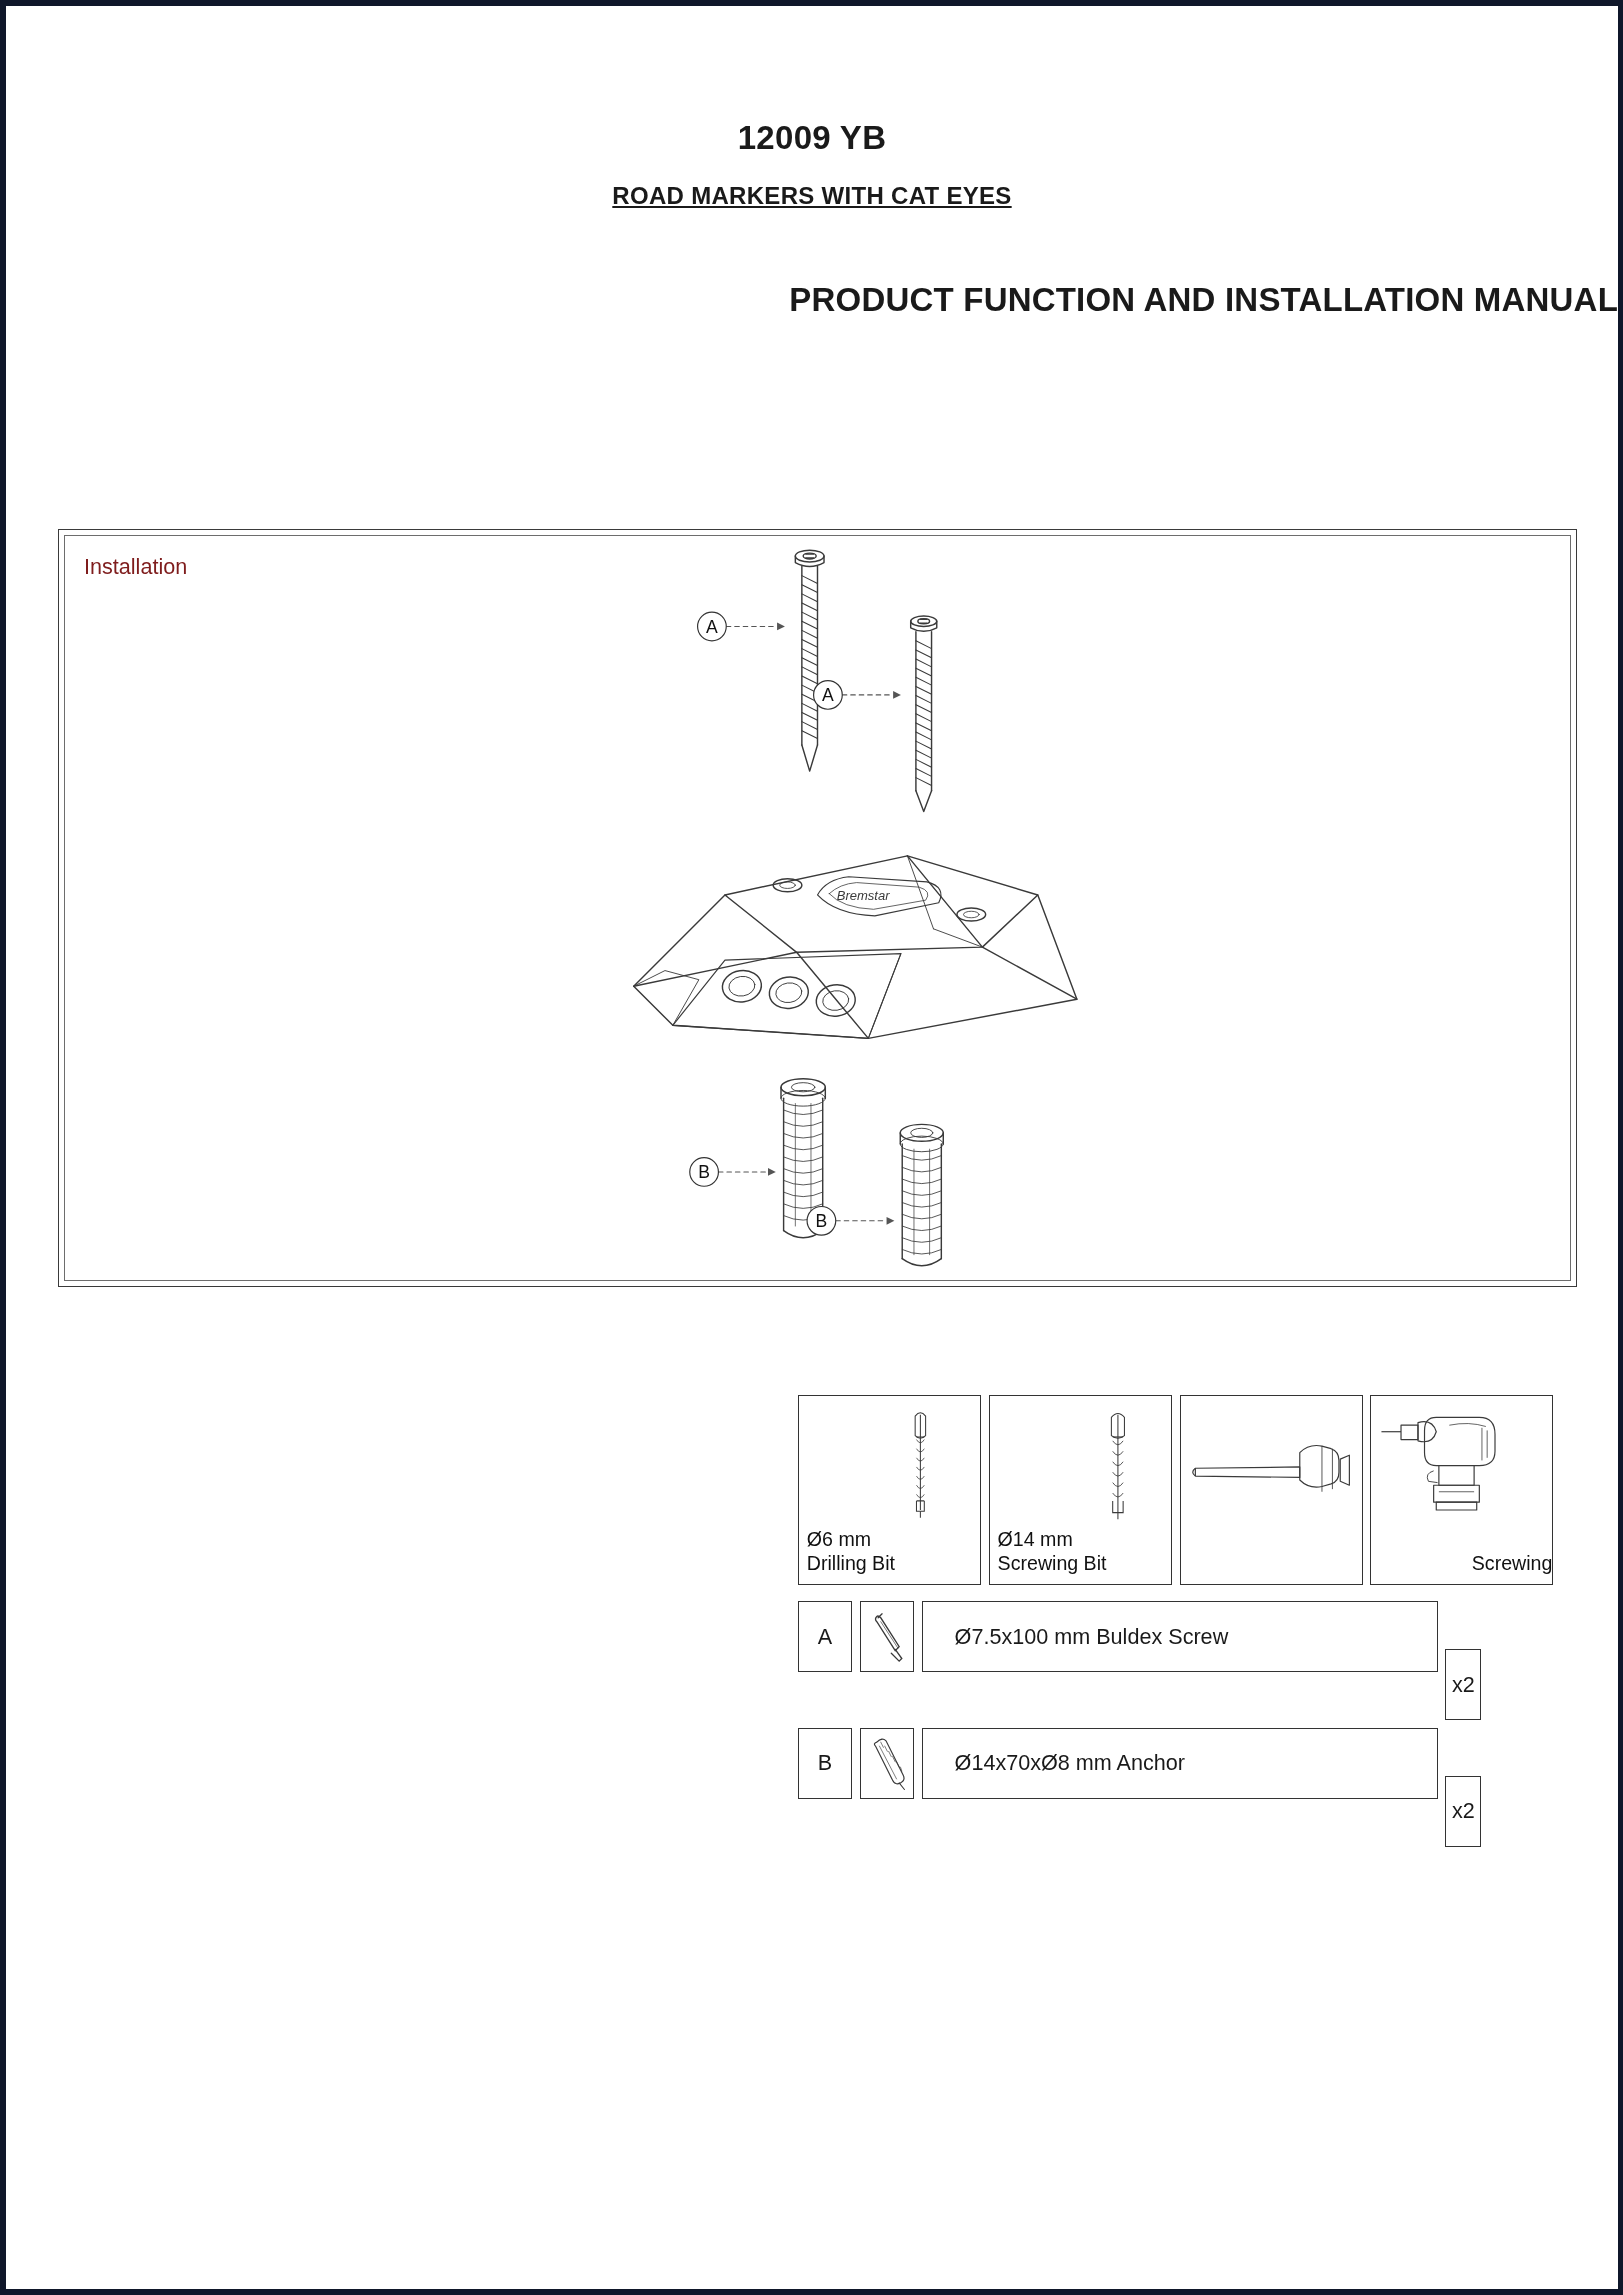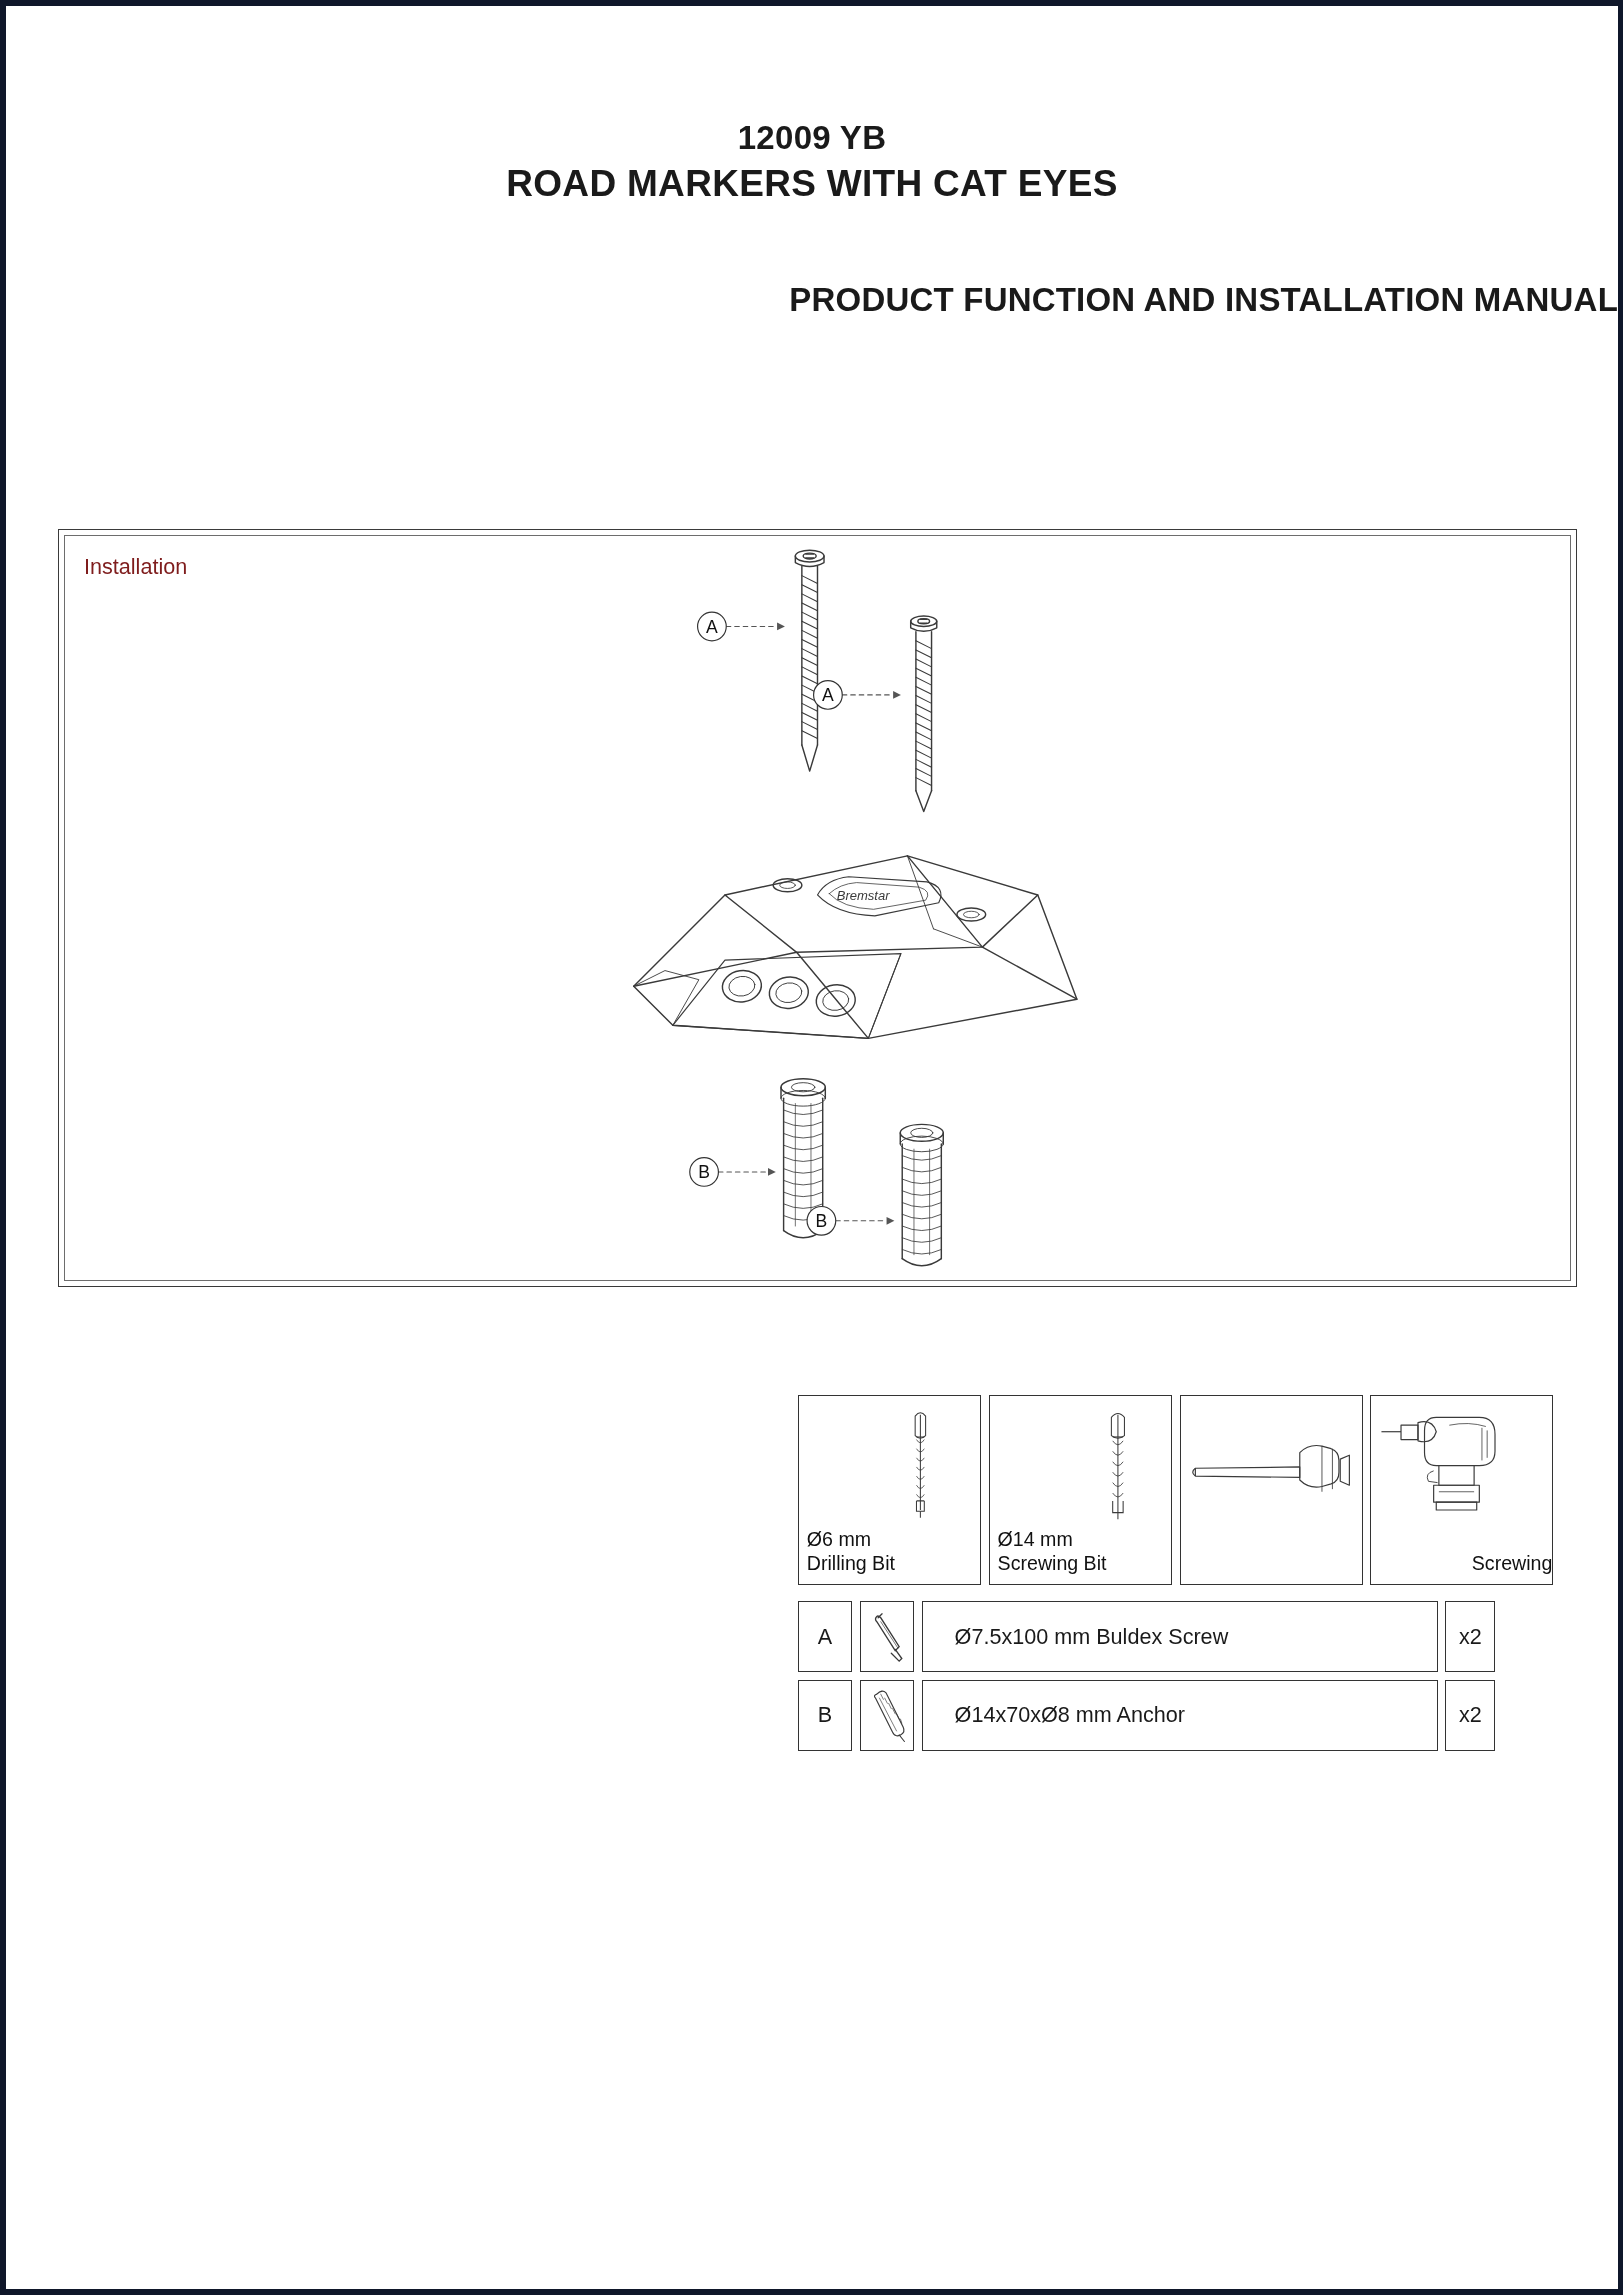--- a/index.html
+++ b/index.html
@@ -29,25 +29,26 @@
     width: 100%;
     text-align: center;
   }
   .title-main {
     font-size: 33px;
     font-weight: bold;
     letter-spacing: 0.3px;
     line-height: 1.25;
   }
   .title-sub {
-    font-size: 37px;
+    font-size: 24px;
     font-weight: bold;
     letter-spacing: 0.3px;
     line-height: 1.25;
-    margin-top: 3px;
+    margin-top: 23px;
+    text-decoration: underline;
   }
   .title-manual {
     position: absolute;
     top: 275px;
     left: 0;
     width: 100%;
     text-align: right;
     font-size: 33px;
     font-weight: bold;
     letter-spacing: 0.2px;
@@ -155,28 +156,29 @@
     width: 516px;
     height: 71px;
     border: 1.3px solid #333;
     box-sizing: border-box;
     display: flex;
     align-items: center;
     padding-left: 32px;
     font-size: 21.6px;
   }
   .part-qty {
-    width: 50px;
+    width: 36px;
     height: 71px;
     border: 1.3px solid #333;
     box-sizing: border-box;
     display: flex;
     align-items: center;
     justify-content: center;
     font-size: 21.6px;
+    margin-top: 48px;
   }
 </style>
 </head>
 <body>
 
 <div class="page">
 
   <div class="title-block">
     <div class="title-main">12009 YB</div>
     <div class="title-sub">ROAD MARKERS WITH CAT EYES</div>

